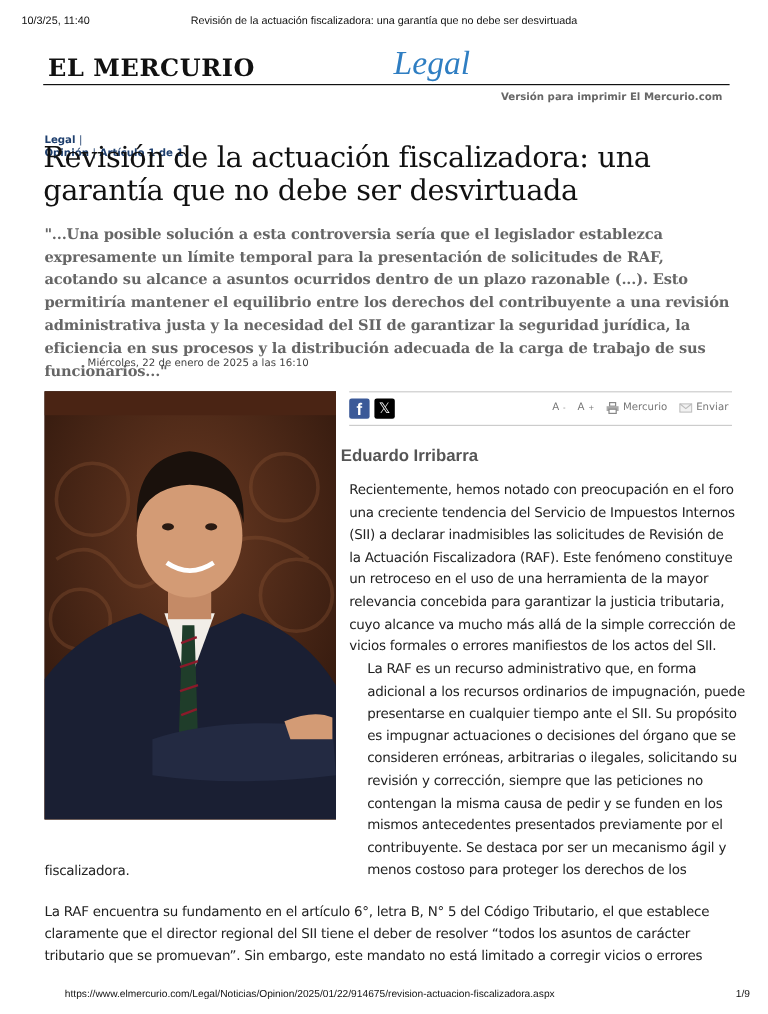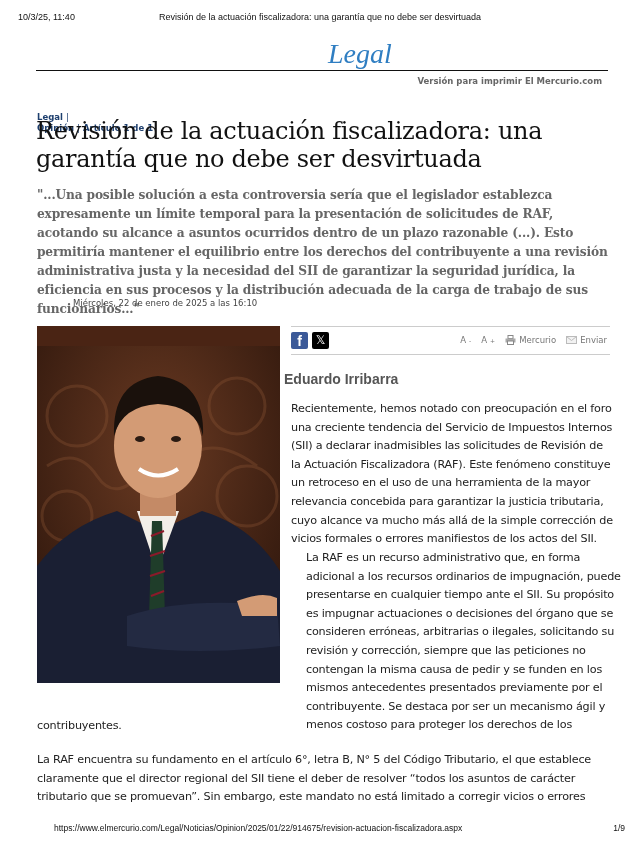--- a/index.html
+++ b/index.html
@@ -48,20 +48,21 @@
 </style>
 </head>
 <body>
 
 <div class="print-header">
   <span class="ts">10/3/25, 11:40</span>
   <span class="doc-title">Revisión de la actuación fiscalizadora: una garantía que no debe ser desvirtuada</span>
 </div>
 
 <div class="masthead">
+  <span class="brand">EL MERCURIO</span>
   <span class="section">Legal</span>
 </div>
 
 <div class="print-version">Versión para imprimir El Mercurio.com</div>
 
 <div class="crumbs">
   <div>
     <span>Legal</span>
     <span class="sep">|</span>
   </div>
@@ -138,19 +139,19 @@
         </svg>
       <span>Enviar</span>
     </span>
   </div>
 </div>
 
 <div class="author">Eduardo Irribarra</div>
 
 <div class="body-text p1">Recientemente, hemos notado con preocupación en el foro una creciente tendencia del Servicio de Impuestos Internos (SII) a declarar inadmisibles las solicitudes de Revisión de la Actuación Fiscalizadora (RAF). Este fenómeno constituye un retroceso en el uso de una herramienta de la mayor relevancia concebida para garantizar la justicia tributaria, cuyo alcance va mucho más allá de la simple corrección de vicios formales o errores manifiestos de los actos del SII.</div>
 <div class="body-text p2">La RAF es un recurso administrativo que, en forma adicional a los recursos ordinarios de impugnación, puede presentarse en cualquier tiempo ante el SII. Su propósito es impugnar actuaciones o decisiones del órgano que se consideren erróneas, arbitrarias o ilegales, solicitando su revisión y corrección, siempre que las peticiones no contengan la misma causa de pedir y se funden en los mismos antecedentes presentados previamente por el contribuyente. Se destaca por ser un mecanismo ágil y menos costoso para proteger los derechos de los</div>
-<div class="body-text p2b">contribuyentes.</div>
+<div class="body-text p2b">fiscalizadora.</div>
 <div class="body-text p3">La RAF encuentra su fundamento en el artículo 6°, letra B, N° 5 del Código Tributario, el que establece claramente que el director regional del SII tiene el deber de resolver “todos los asuntos de carácter tributario que se promuevan”. Sin embargo, este mandato no está limitado a corregir vicios o errores</div>
 
 <div class="print-footer">
   <span class="url">https://www.elmercurio.com/Legal/Noticias/Opinion/2025/01/22/914675/revision-actuacion-fiscalizadora.aspx</span>
   <span class="pg">1/9</span>
 </div>
 
 </body></html>

